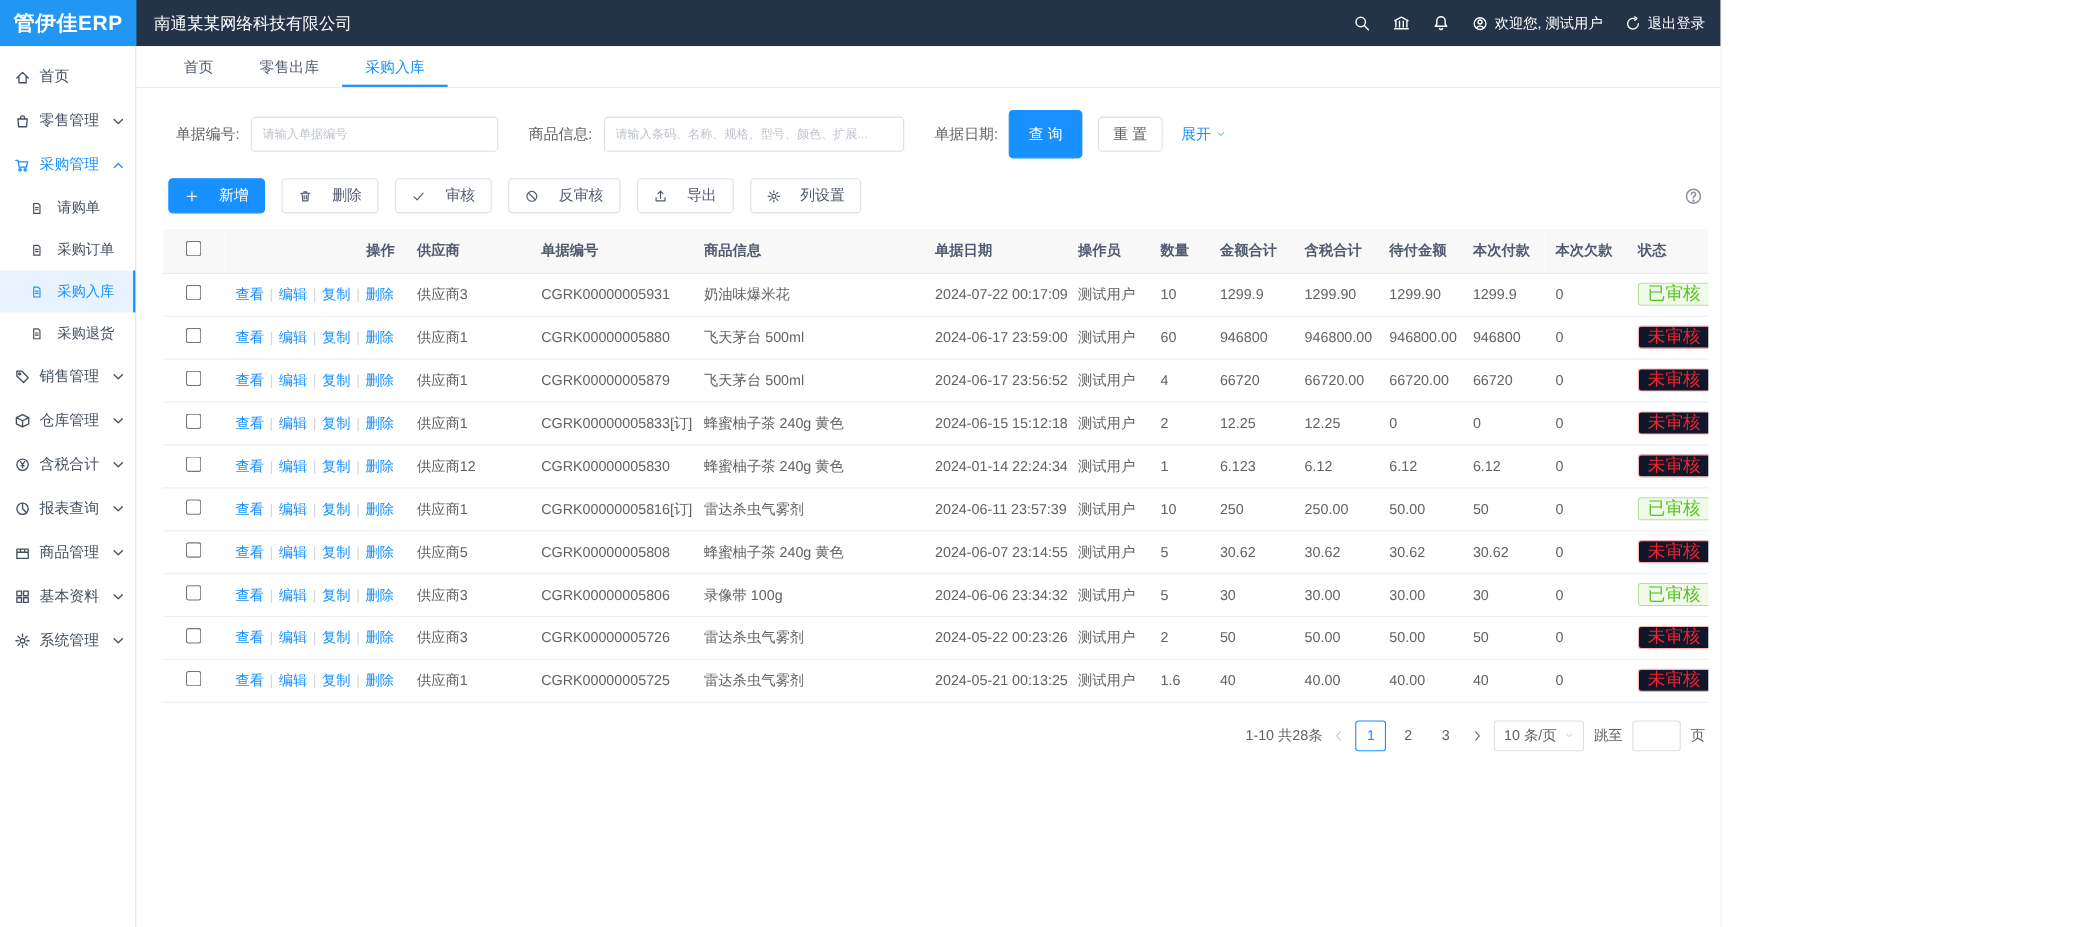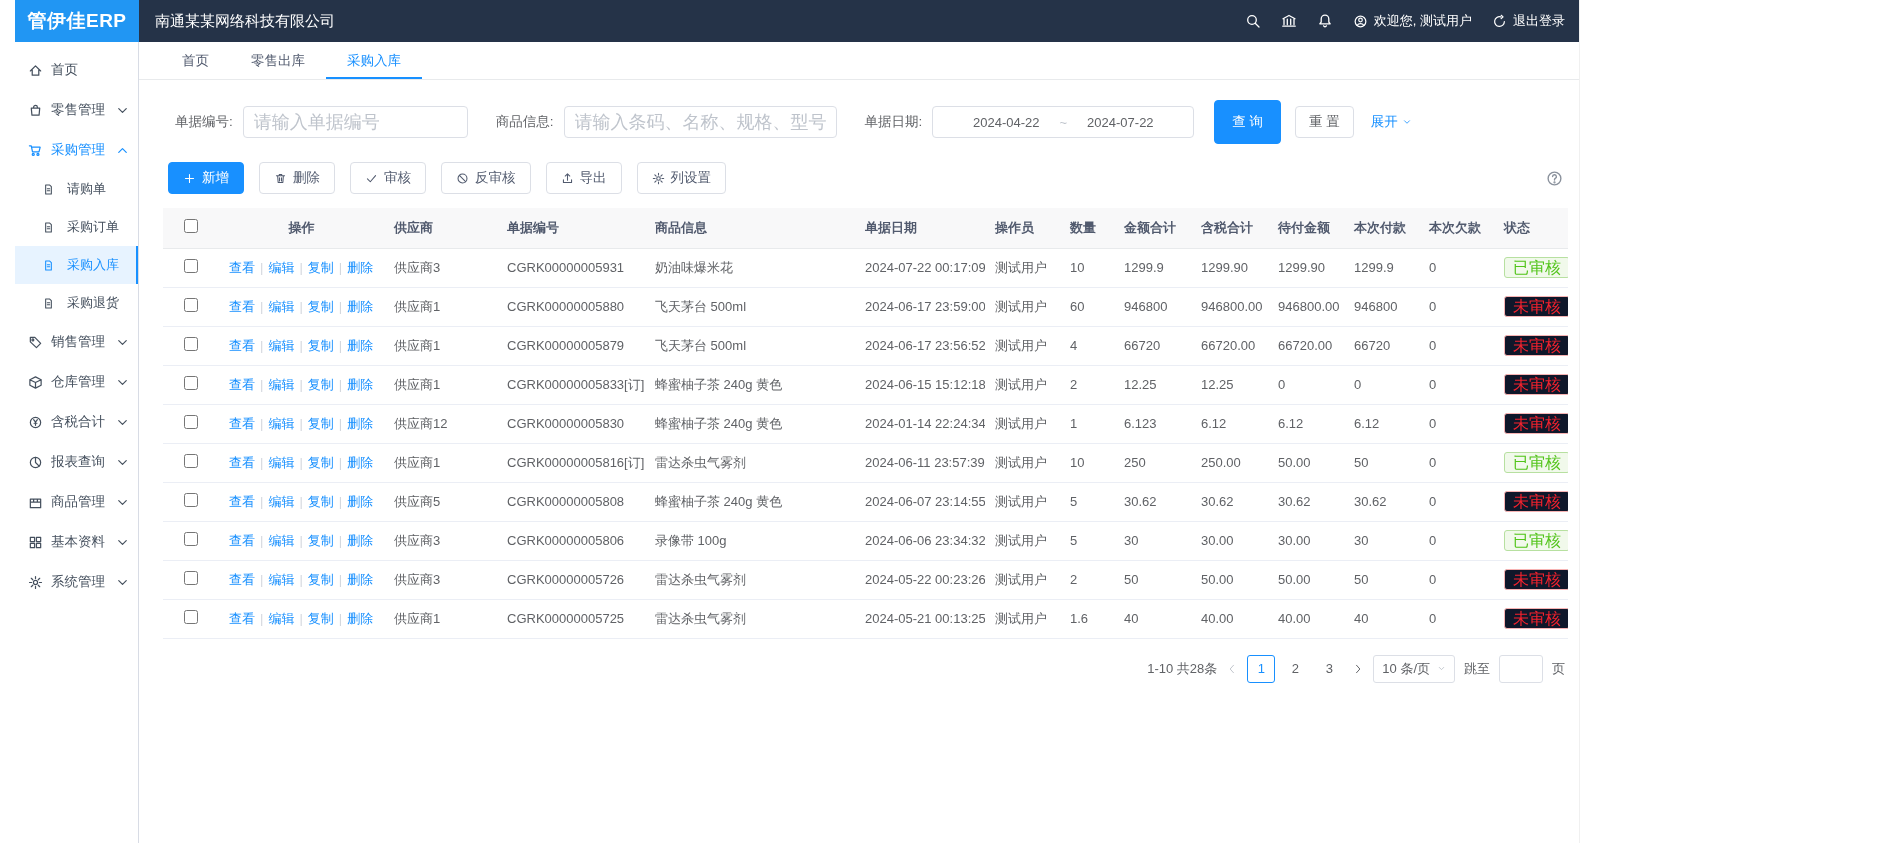--- a/index.html
+++ b/index.html
@@ -1,18 +1,18 @@
 <!DOCTYPE html>
 <html><head>
 <meta charset="utf-8">
 <style>
   *{box-sizing:border-box;margin:0;padding:0;}
   html,body{background:#ffffff;}
   body{font-family:"Liberation Sans","DejaVu Sans",sans-serif;color:#515a6e;}
-  .app{width:1565px;min-height:843px;background:#fff;border-right:1px solid #f0f0f0;margin-left:15px;}
+  .app{width:1565px;min-height:843px;background:#fff;border-right:1px solid #f0f0f0;}
   
   .topbar{height:42px;background:#253348;display:flex;align-items:center;color:#fff;}
   .logo{width:124px;height:42px;background:#2196f3;display:flex;align-items:center;justify-content:center;font-size:19px;font-weight:700;letter-spacing:.5px;cursor:pointer;}
   .company{margin-left:16px;font-size:15px;}
   .top-right{margin-left:auto;display:flex;align-items:center;gap:20px;padding-right:14px;font-size:13px;}
   .icon{display:inline-flex;align-items:center;justify-content:center;}
   .icon svg{display:block;}
   .top-right .icon svg{width:16px;height:16px;}
   .top-item{display:flex;align-items:center;gap:6px;cursor:pointer;}
   .top-item .icon svg{width:15px;height:15px;}
@@ -28,41 +28,41 @@
   .side-sub .icon svg{width:13px;height:13px;}
   .side-sub.active{background:#e7f3ff;color:#1890ff;border-right:2px solid #1890ff;}
   .main{flex:1;background:#fff;min-width:0;}
   
   .tabbar{height:38px;border-bottom:1px solid #e8eaec;display:flex;padding-left:22px;}
   .tab{padding:0 21px;line-height:37px;font-size:13.5px;color:#515a6e;cursor:pointer;}
   .tab.active{color:#1890ff;border-bottom:2px solid #1890ff;font-weight:400;}
   
   .filters{display:flex;align-items:center;padding:20px 0 16px 36px;font-size:13.5px;color:#606266;}
   .flabel{margin-right:10px;white-space:nowrap;}
-  input.text{height:32px;border:1px solid #dcdfe6;border-radius:4px;padding:0 10px;font-size:18px;color:#606266;outline:none;font-family:inherit;}
+  input.text{height:32px;border:1px solid #dcdfe6;border-radius:4px;padding:0 10px;font-size:11px;color:#606266;outline:none;font-family:inherit;}
   input.text::placeholder{color:#bfc4cc;}
   .f-order{width:225px;margin-right:28px;}
   .f-prod{width:273px;margin-right:28px;}
   .daterange{width:262px;height:32px;border:1px solid #dcdfe6;border-radius:4px;display:flex;align-items:center;justify-content:center;gap:20px;font-size:13px;color:#606266;margin-right:20px;cursor:pointer;white-space:nowrap;}
   .btn-search{height:44px;padding:0 17px;background:#1890ff;border:1px solid #1890ff;color:#fff;border-radius:4px;font-size:13.5px;cursor:pointer;margin-right:14px;font-family:inherit;}
   .btn-reset{height:32px;padding:0 13px;background:#fff;border:1px solid #dcdfe6;color:#606266;border-radius:4px;font-size:13.5px;cursor:pointer;margin-right:17px;font-family:inherit;}
   .expand-link{color:#1890ff;display:flex;align-items:center;gap:4px;cursor:pointer;white-space:nowrap;}
   .expand-link .icon svg{width:10px;height:10px;}
   
   .toolbar{display:flex;align-items:center;padding:2px 16px 14px 29px;gap:15px;}
-  .btn{height:32px;display:inline-flex;align-items:center;gap:6px;padding:0 14px;background:#fff;border:1px solid #dcdfe6;border-radius:4px;color:#515a6e;font-size:13.5px;cursor:pointer;font-family:Liberation Sans, sans-serif;}
+  .btn{height:32px;display:inline-flex;align-items:center;gap:18px;padding:0 14px;background:#fff;border:1px solid #dcdfe6;border-radius:4px;color:#515a6e;font-size:13.5px;cursor:pointer;font-family:Liberation Sans, sans-serif;}
   .btn .icon svg{width:13px;height:13px;}
   .btn.primary{background:#1890ff;border-color:#1890ff;color:#fff;}
   .help{margin-left:auto;color:#8a919c;cursor:pointer;}
   .help svg{width:17px;height:17px;}
   
   .grid{margin-left:24px;width:1405px;border-collapse:collapse;table-layout:fixed;font-size:13px;}
   .grid th{background:#f8f8f9;height:40px;font-weight:700;color:#515a6e;text-align:left;padding:0 10px;border-bottom:1px solid #e8eaec;white-space:nowrap;overflow:hidden;}
   .grid th.col-check{text-align:center;}
-  .grid th.col-op{text-align:center;}
+  .grid th.col-op{text-align:right;}
   .grid td{height:39px;border-bottom:1px solid #ebeef5;color:#606266;padding:0 10px;white-space:nowrap;overflow:hidden;}
   .cell-check{text-align:center;}
   input[type=checkbox]{width:14px;height:14px;accent-color:#1890ff;cursor:pointer;}
   .op-link{color:#1890ff;cursor:pointer;text-decoration:none;}
   .op-sep{color:#d3d7de;margin:0 5px;}
   .badge{display:inline-block;padding:1px 8px;font-size:16px;border-radius:3px;border:1px solid;line-height:17px;}
   .badge.approved{color:#52c41a;background:#f1f9eb;border-color:#b7e0a0;}
   .badge.pending{color:#f5222d;background:#0f172a;border-color:#f7b3b3;}
   
   .pagination{display:flex;align-items:center;justify-content:flex-end;gap:9px;padding:16px 14px 0 0;font-size:13px;color:#606266;}
@@ -296,25 +296,20 @@
           <div class="tab">零售出库</div>
           <div class="tab active">采购入库</div>
         </div>
 
       <div class="filters">
         <span class="flabel">单据编号:</span>
         <input class="text f-order" placeholder="请输入单据编号" style="">
         <span class="flabel">商品信息:</span>
         <input class="text f-prod" placeholder="请输入条码、名称、规格、型号、颜色、扩展..." style="">
         <span class="flabel">单据日期:</span>
-        <span class="daterange">
-          <span>2024-04-22</span>
-          <span style="color:#bfc4cc;">~</span>
-          <span>2024-07-22</span>
-        </span>
         <button class="btn-search">查 询</button>
         <button class="btn-reset">重 置</button>
         <span class="expand-link">
           <span>展开</span>
           <span class="icon">
               <svg viewBox="0 0 16 16" fill="none" stroke="currentColor" stroke-width="1.3" stroke-linecap="round" stroke-linejoin="round">
                 <path d="M4 6l4 4 4-4"></path>
               </svg>
             </span>
         </span>

